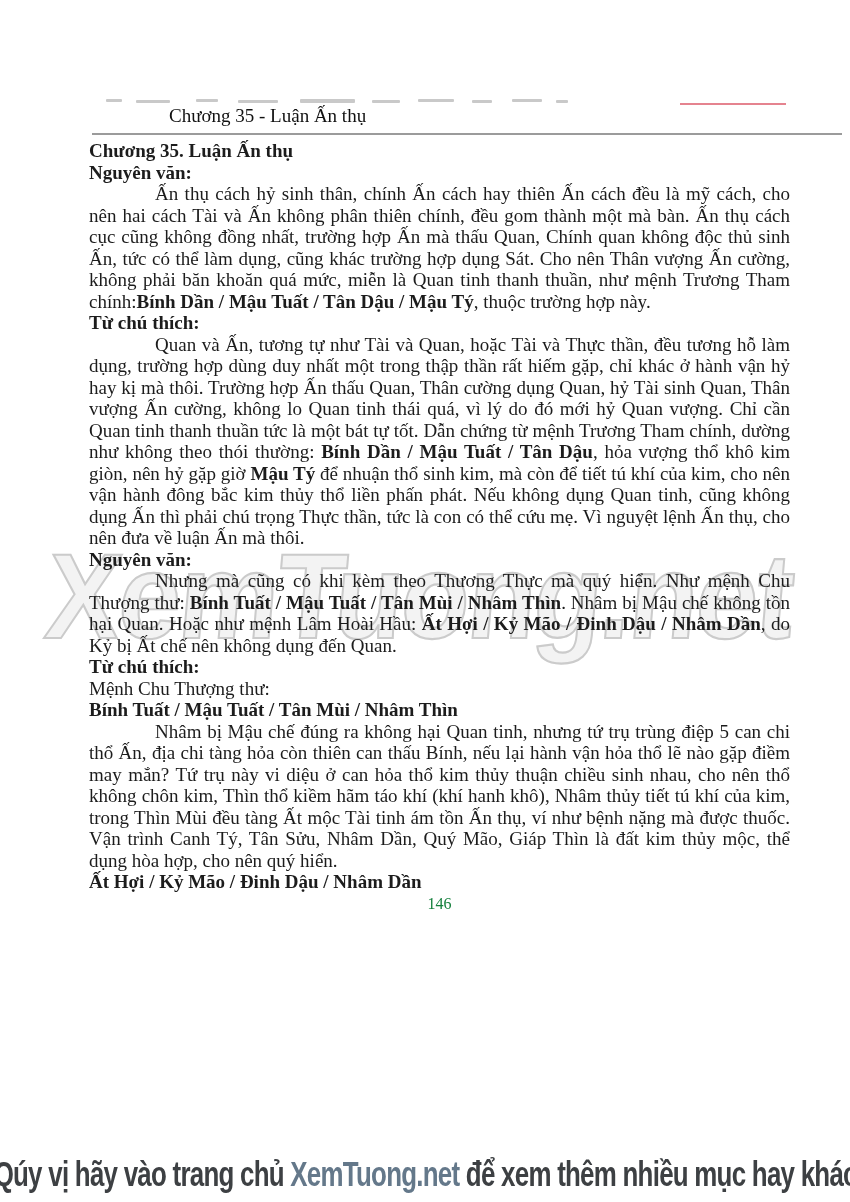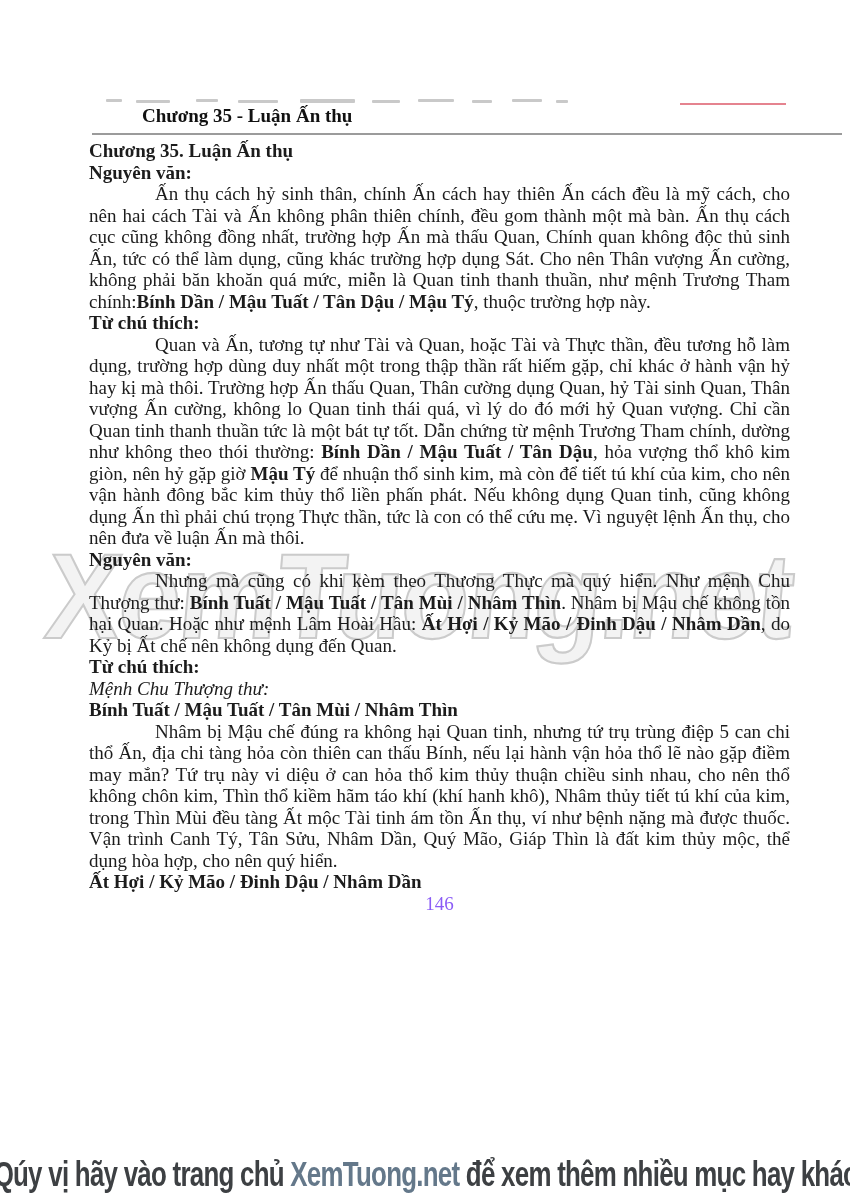--- a/index.html
+++ b/index.html
@@ -9,22 +9,22 @@
     background:#ffffff;
     overflow:hidden;
     font-family:"Liberation Serif","DejaVu Serif",serif;
     color:#1c1c1c;
   }
   
   .artifacts i{position:absolute;display:block;background:#c9c9c9;height:3px;border-radius:1px;}
   .red-line{position:absolute;left:680px;top:103px;width:106px;height:2px;background:#e5838f;}
   
   .running-header{
-    position:absolute;left:142px;top:104px;
-    font-weight:bold;font-size:19px;line-height:24px;color:#111;
+    position:absolute;left:169px;top:104px;
+    font-weight:normal;font-size:19px;line-height:24px;color:#111;
   }
   .header-rule{
     position:absolute;left:92px;right:8px;top:133px;
     border-top:2px solid #9b9b9b;height:0;
   }
   
   .watermark{
     position:absolute;left:52px;top:536px;
     font-family:"Liberation Sans","DejaVu Sans",sans-serif;
     font-weight:bold;font-size:112px;line-height:1;
@@ -40,24 +40,24 @@
   
   .content{
     position:absolute;left:89px;top:140px;width:701px;
     font-size:19px;line-height:21.5px;
     z-index:1;
   }
   .content p{margin:0;padding:0;}
   .b-chapter{margin:6px 0 0 66px;font-weight:bold;}
   .b-heading{margin:9px 0 0 66px;font-weight:bold;}
   .b-paragraph{margin:4px 0 0 0;text-indent:66px;text-align:justify;}
-  .b-italic{margin:8px 0 0 66px;font-style:italic;}
+  .b-italic{margin:8px 0 0 66px;}
   .b-pillar{margin:8px 0 0 66px;font-weight:bold;}
   .b-plain{margin:8px 0 0 66px;}
-  .page-number{margin-top:14px;text-align:center;font-size:19px;color:#8b5cf6;}
+  .page-number{margin-top:14px;text-align:center;font-size:16px;color:#15803d;}
   
   .footer{
     position:absolute;left:0;right:0;bottom:2px;height:52px;
     display:flex;align-items:center;justify-content:center;
     background:#ffffff;z-index:2;
   }
   .footer-inner{
     display:inline-block;
     font-family:"Liberation Sans","DejaVu Sans",sans-serif;
     font-size:35px;font-weight:bold;

